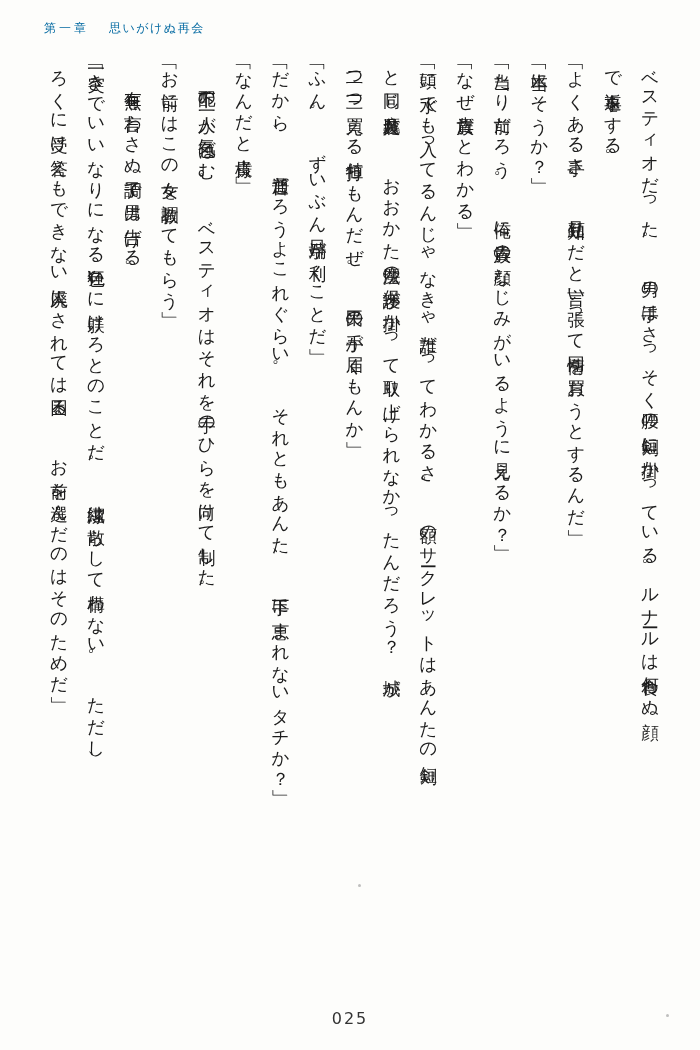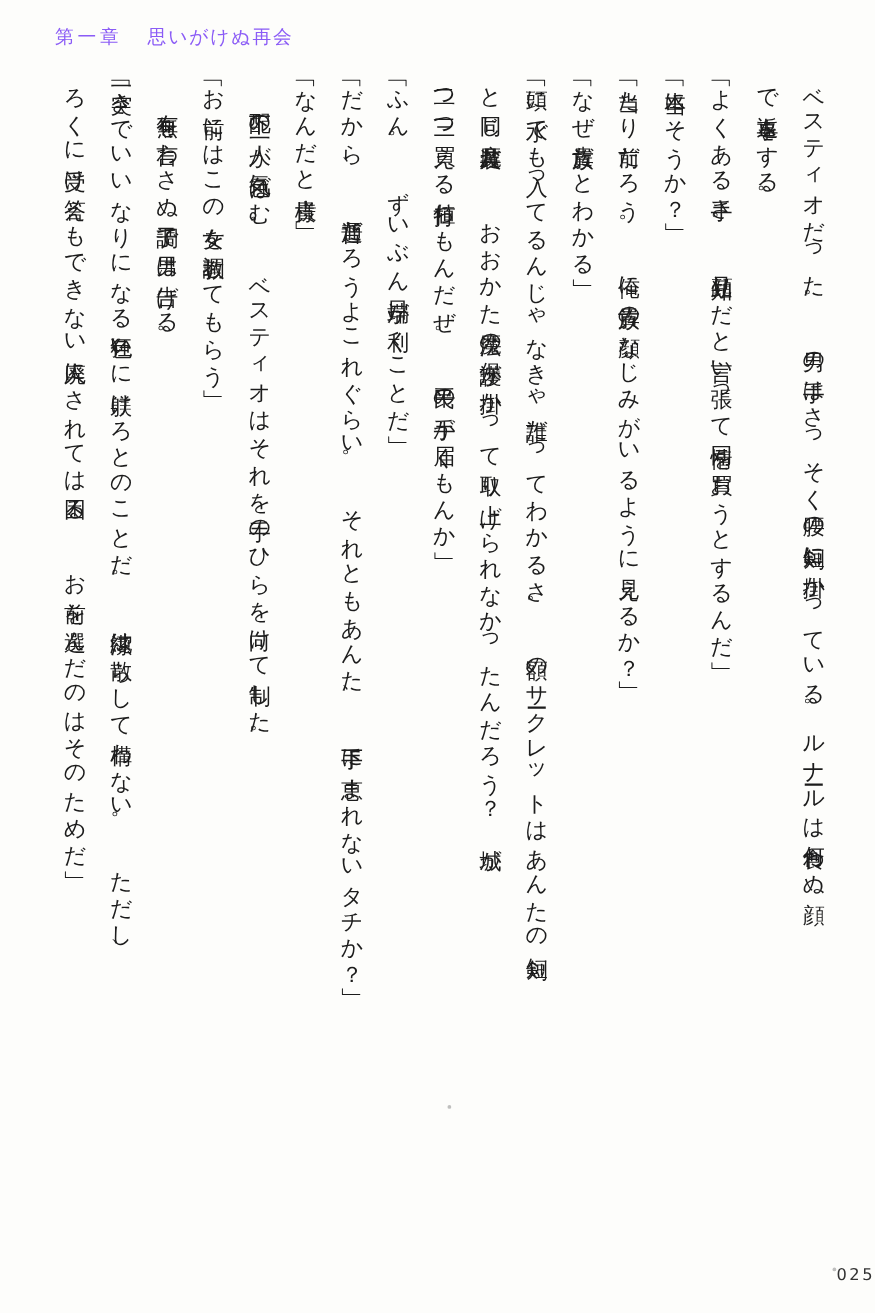--- a/index.html
+++ b/index.html
@@ -21,23 +21,23 @@
     inset: 0;
     display: flex;
     flex-direction: column;
   }
 
   
   .header {
     position: absolute;
     top: 20px;
     left: 44px;
-    font-size: 15px;
+    font-size: 12px;
     letter-spacing: 1px;
-    color: #8b5cf6;
+    color: #0369a1;
     white-space: nowrap;
   }
   .header .chapter-num {
     letter-spacing: 3px;
   }
   .header .chapter-title {
     margin-left: 20px;
     letter-spacing: 1.5px;
   }
 
@@ -71,22 +71,22 @@
     height: 100%;
     white-space: nowrap;
     text-indent: 0;
   }
 
   .page-number {
     position: absolute;
     bottom: 22px;
     left: 0;
     right: 0;
-    text-align: right;
-    font-size: 13px;
+    text-align: center;
+    font-size: 16px;
     letter-spacing: 2px;
     color: #333;
     font-family: "DejaVu Sans", sans-serif;
   }
 
   
   .speck {
     position: absolute;
     background: #8d8d8d;
     border-radius: 50%;

